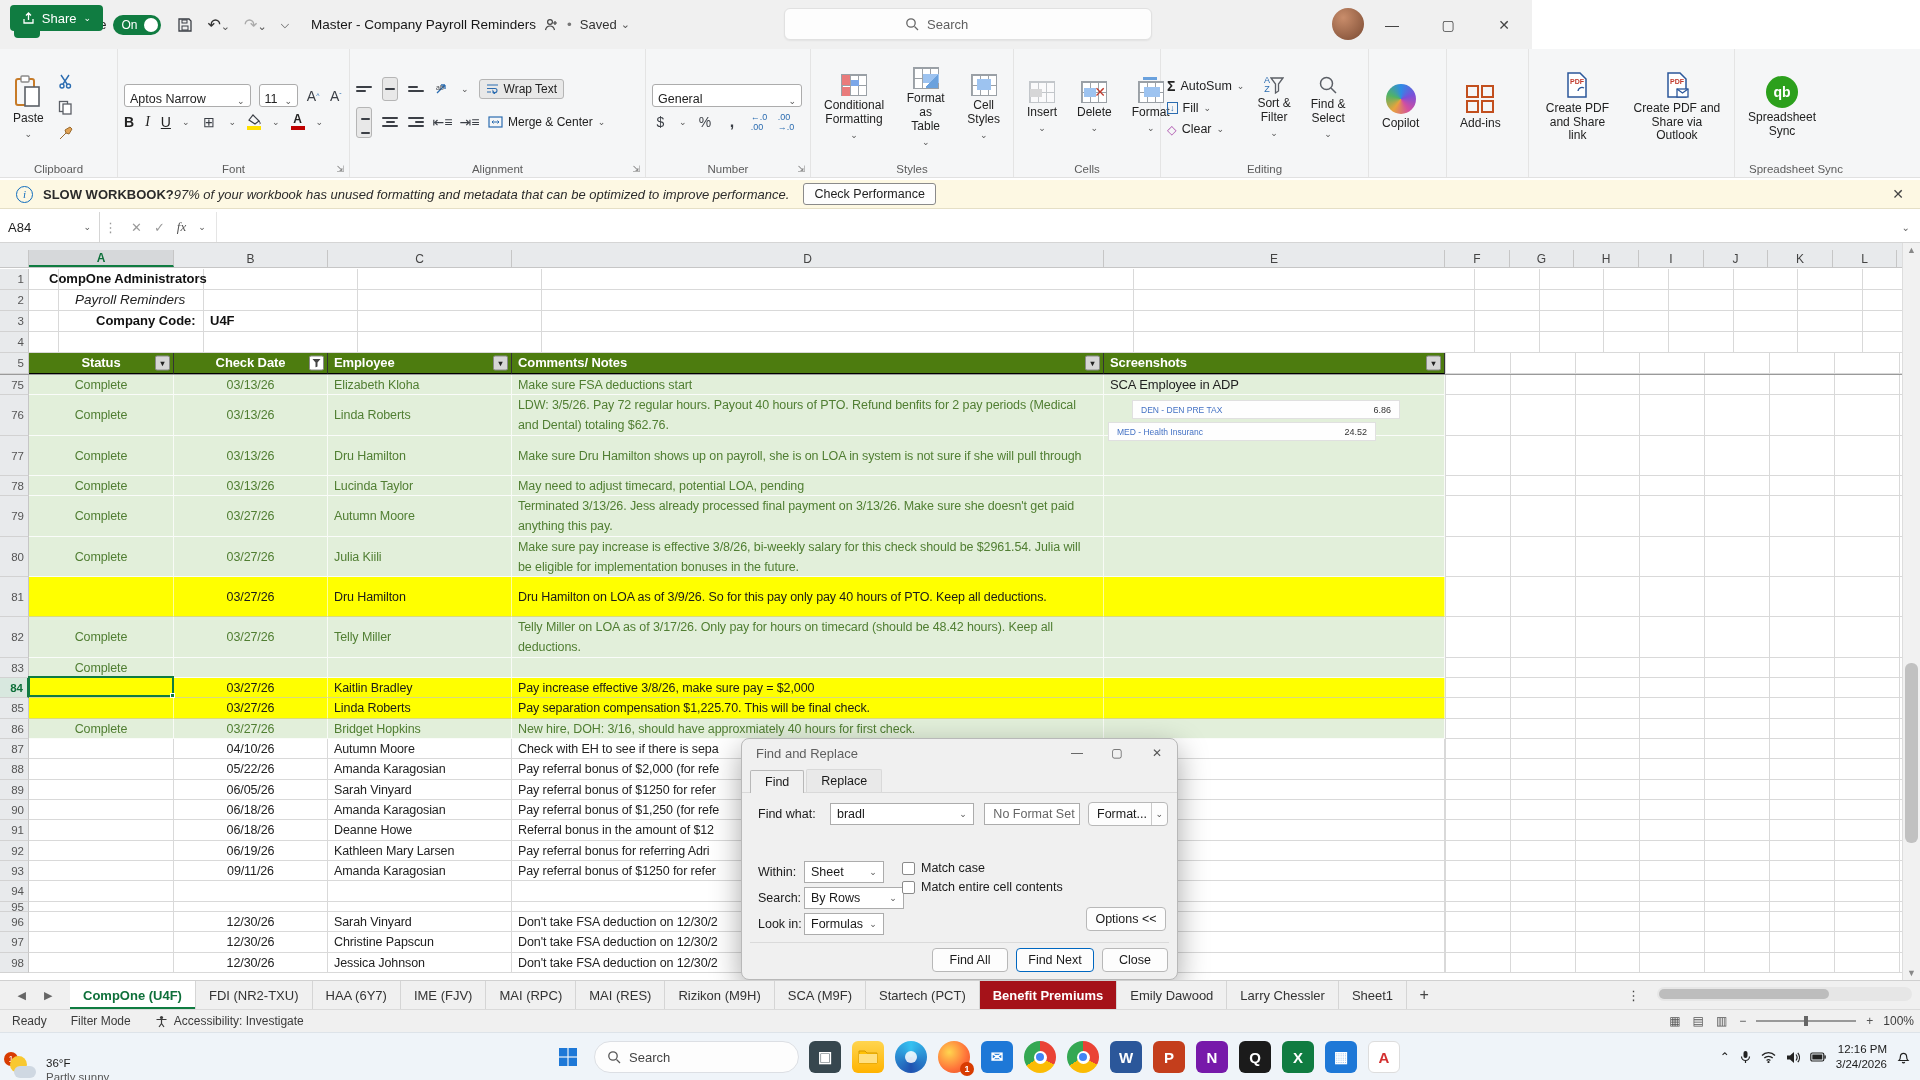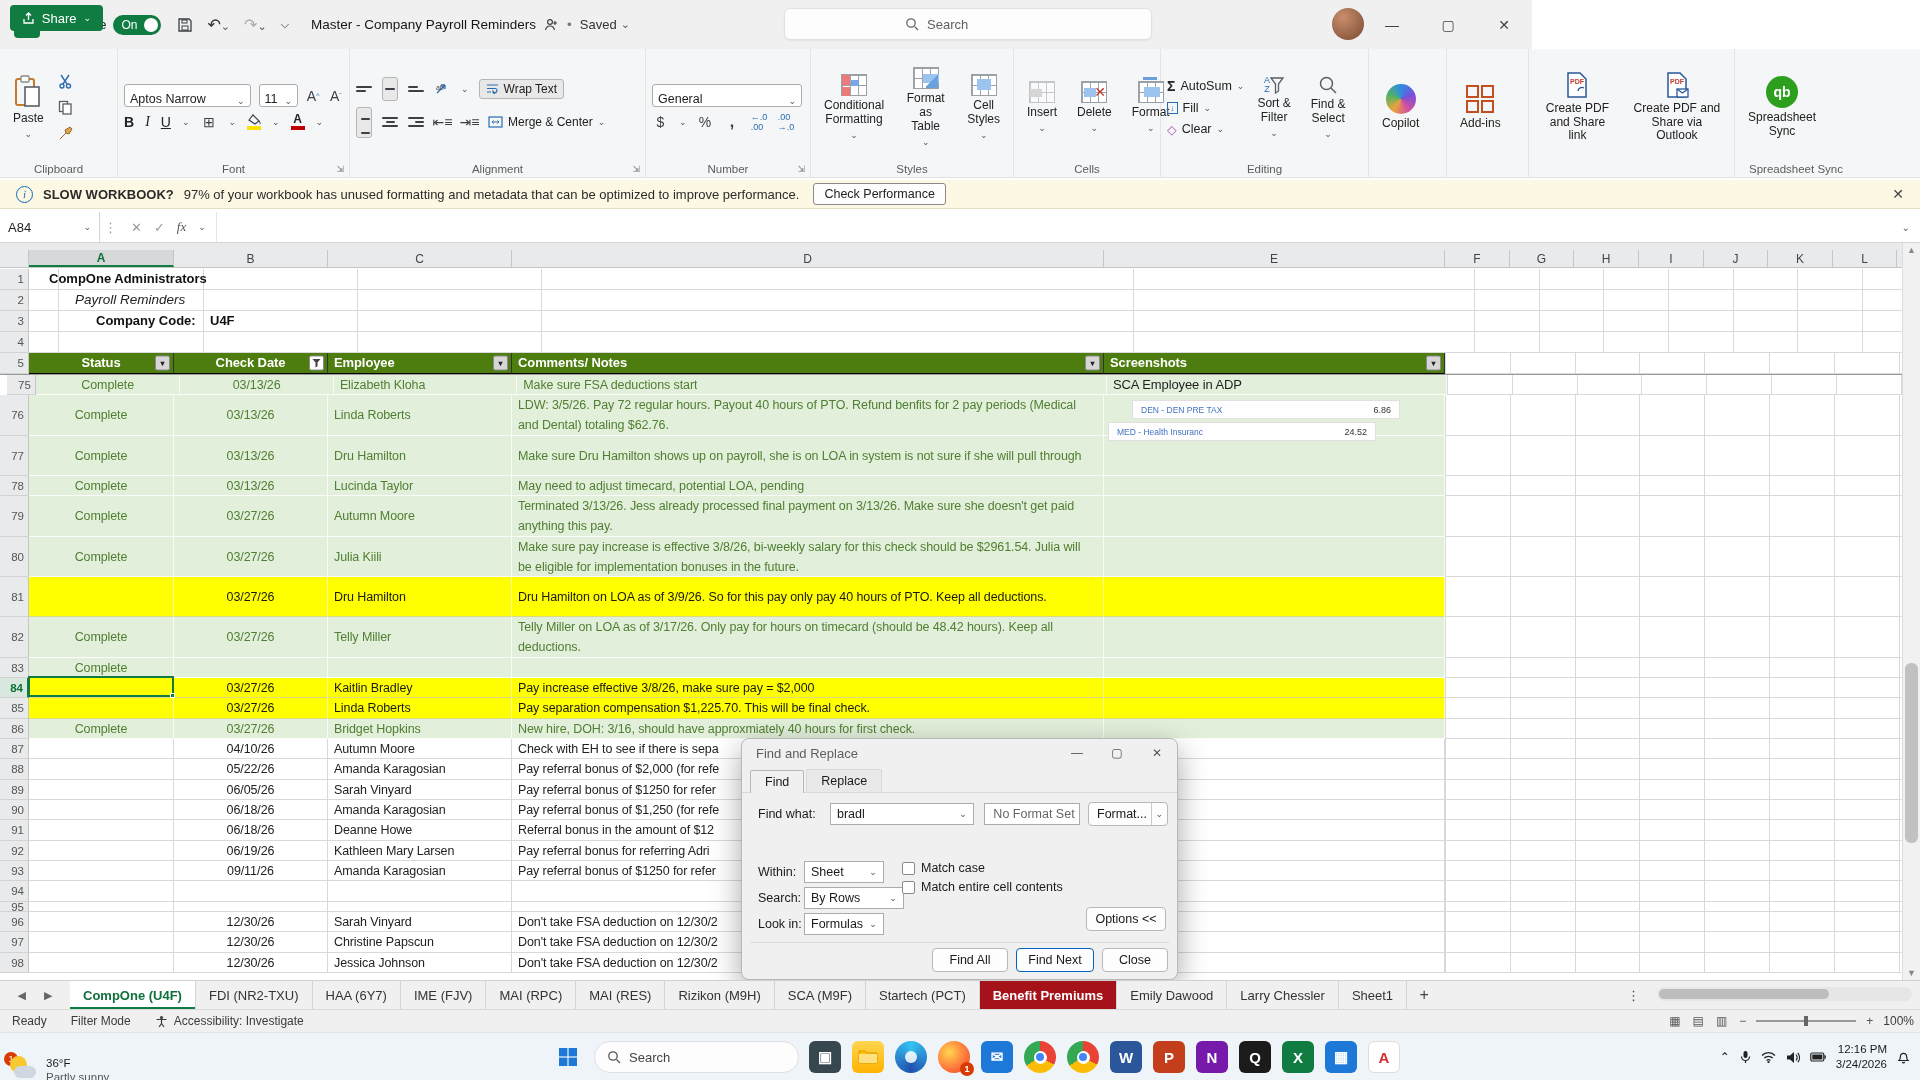--- a/index.html
+++ b/index.html
@@ -535,21 +535,21 @@
         <span class="cap">Spreadsheet
 Sync</span>
       </div>
       <div class="rlabel">Spreadsheet Sync</div>
     </div>
   </div>
 
   <div class="msgbar">
     <span class="info-i">i</span>
     <b>SLOW WORKBOOK?</b>
-    <span style="margin-left:10px;">97% of your workbook has unused formatting and metadata that can be optimized to improve performance.</span>
+    <span style="font-style:italic;">97% of your workbook has unused formatting and metadata that can be optimized to improve performance.</span>
     <span class="msgbtn">Check Performance</span>
     <span class="msg-x">✕</span>
   </div>
 
   <div class="fbar">
     <div class="namebox">
         <span>A84</span>
         <span class="chev">⌄</span>
       </div>
     <div style="display:flex;align-items:center;padding:0 4px;color:#999;">⋮</div>
@@ -625,21 +625,21 @@
           <div class="cell cD">
             <span>Comments/ Notes</span>
             <div class="filtbtn">▾</div>
           </div>
           <div class="cell cE">
             <span>Screenshots</span>
             <div class="filtbtn">▾</div>
           </div>
           <div class="cT" style="height: 21px;"></div>
         </div>
-        <div class="xrow g" style="height: 20px; margin-left: 7px;">
+        <div class="xrow g" style="height: 20px;">
           <div class="rn">75</div>
           <div class="cell cA">
             <span>Complete</span>
           </div>
           <div class="cell cB">
             <span>03/13/26</span>
           </div>
           <div class="cell cC">
             <span>Elizabeth Kloha</span>
           </div>

